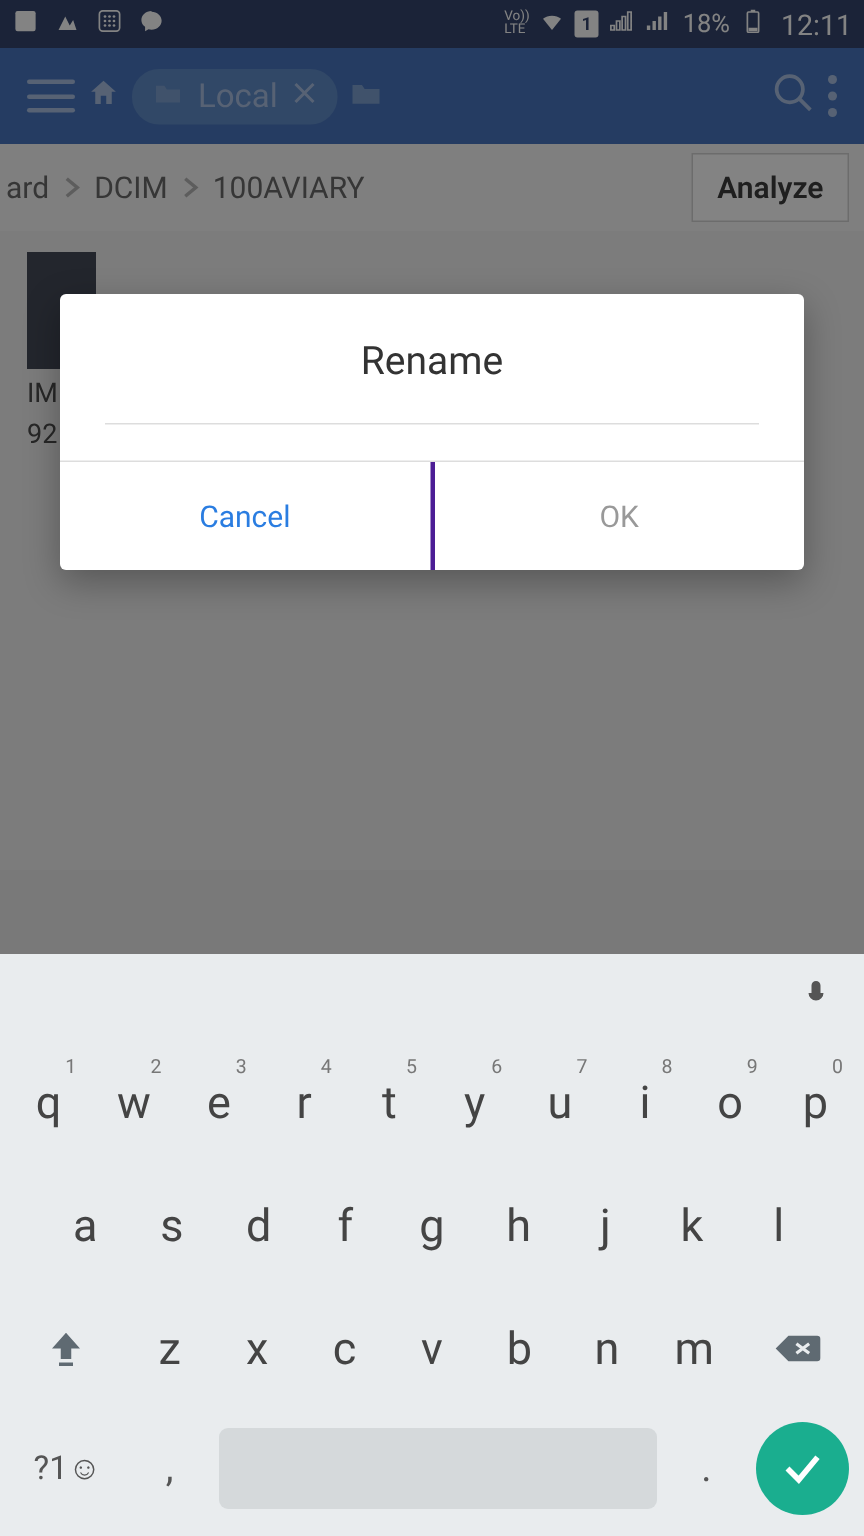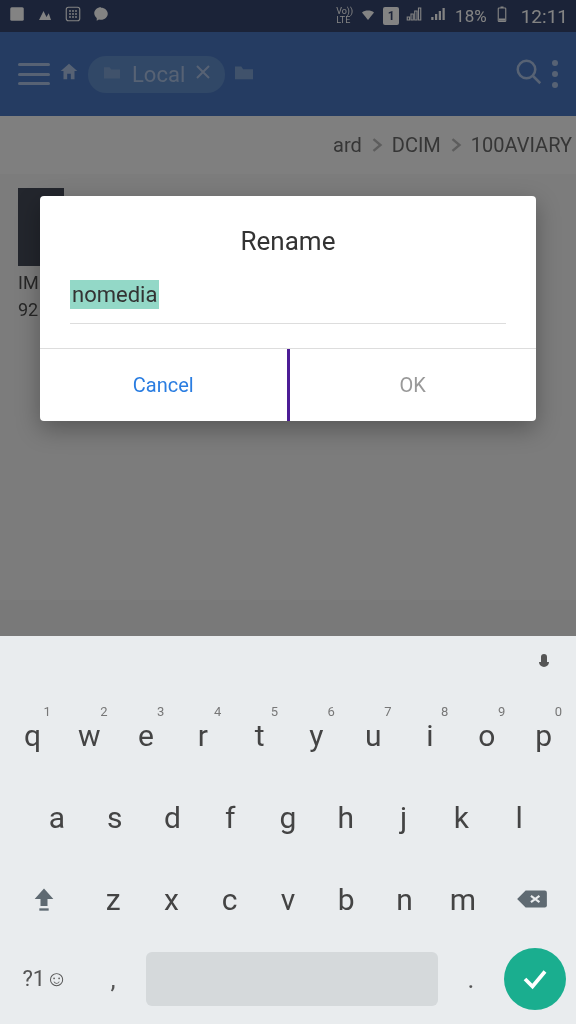--- a/index.html
+++ b/index.html
@@ -3,21 +3,21 @@
   <meta charset="utf-8">
   <style>
     * { margin:0; padding:0; box-sizing:border-box; font-family:Roboto,Arial,sans-serif; -webkit-font-smoothing:antialiased; }
     body { width:576px; height:1024px; background:#e8e8e8; overflow:hidden; position:relative; }
     .statusbar { height:32px; background:#1a2c59; display:flex; align-items:center; padding:0 8px; color:#fff; font-size:17px; }
     .status-left { display:flex; gap:10px; align-items:center; }
     .status-left svg, .status-right svg { width:18px; height:18px; fill:#fff; }
     .status-right { margin-left:auto; display:flex; gap:6px; align-items:center; font-size:17px; }
     .status-time { font-size:19px; margin-left:4px; }
     .status-pct { margin-left:2px; }
-    .toolbar { height:84px; background:#3063b5; display:flex; align-items:center; padding:0 18px; gap:8px; }
+    .toolbar { height:64px; background:#3063b5; display:flex; align-items:center; padding:0 18px; gap:8px; }
     .menu-icon { width:32px; height:22px; display:flex; flex-direction:column; justify-content:space-between; }
     .menu-icon span { height:3px; background:#9db7de; border-radius:2px; }
     .home-icon svg{ width:22px;height:22px;fill:#9db7de;}
     .chip { background:#4a7cc1; border-radius:18px; padding:6px 14px; display:flex; align-items:center; gap:10px; }
     .chip-icon svg{width:20px;height:16px;fill:#6b93c9;}
     .chip-label { color:#9db7de; font-size:22px; }
     .chip-close svg{width:16px;height:16px;stroke:#9db7de;stroke-width:2;}
     .folder2 svg{width:22px;height:18px;fill:#6b93c9;}
     .spacer{flex:1}
     .search-icon svg{width:30px;height:30px;stroke:#9db7de;stroke-width:2;fill:none;}
@@ -143,34 +143,34 @@
 <div class="breadcrumb">
   <span class="crumb">ard</span>
   <span class="chev"><svg viewBox="0 0 12 12">
         <path d="M3 1l6 5-6 5"></path>
       </svg></span>
   <span class="crumb">DCIM</span>
   <span class="chev"><svg viewBox="0 0 12 12">
         <path d="M3 1l6 5-6 5"></path>
       </svg></span>
   <span class="crumb">100AVIARY</span>
+  <button class="analyze">Analyze</button>
 </div>
 
 <div class="content">
   <div class="thumb"></div>
   <div class="fileline">IM</div>
   <div class="fileline">92</div>
 </div>
 
 <div class="overlay"></div>
 
 <div class="dialog">
   <div class="dialog-title">Rename</div>
   <div class="dialog-input-wrap">
-    <span class="sel">nomedia</span>
     <div class="underline"></div>
   </div>
   <div class="dialog-sep"></div>
   <div class="dialog-buttons">
     <div class="dlg-btn dlg-cancel">Cancel</div>
     <div class="dlg-btn dlg-ok">OK</div>
   </div>
 </div>
 
 <div class="keyboard">

